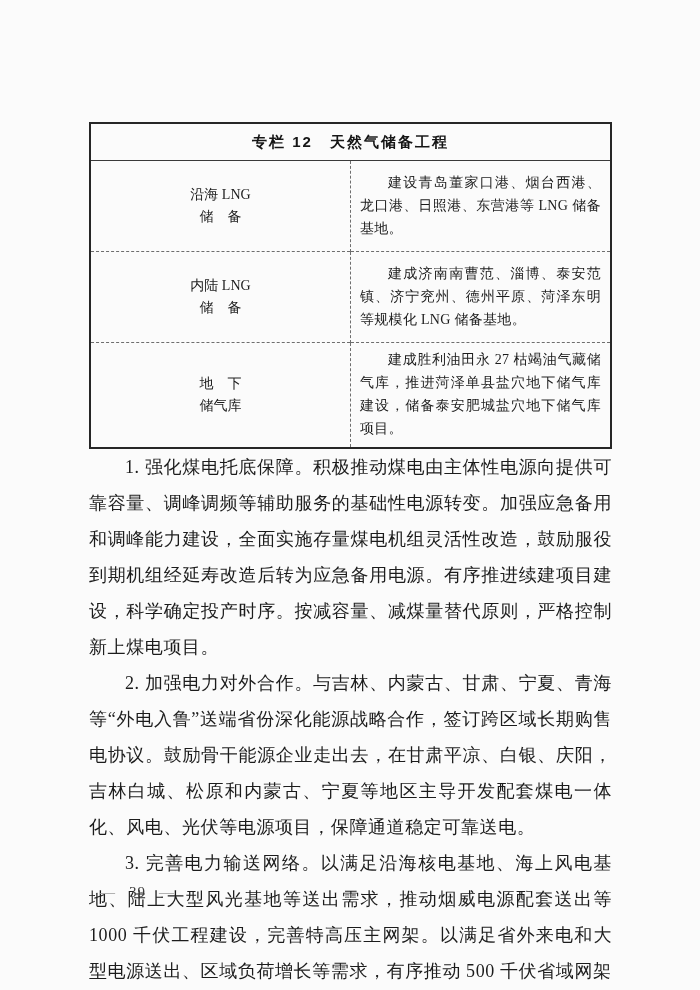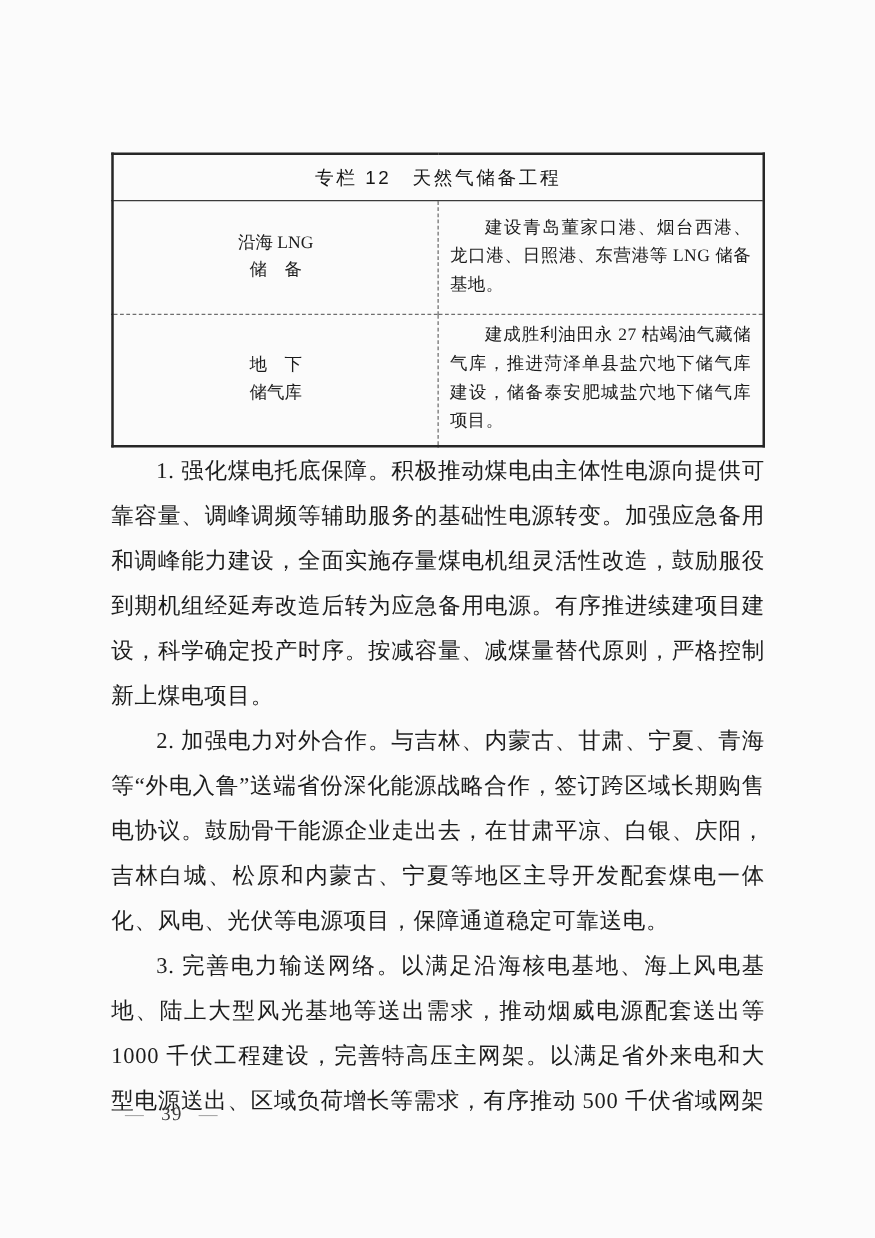--- a/index.html
+++ b/index.html
@@ -21,21 +21,21 @@
 
   
   table.box {
     width: 100%;
     border-collapse: collapse;
     border: 2px solid #262626;
     table-layout: fixed;
   }
   th.box-title {
     font-family: "Liberation Sans", "DejaVu Sans", sans-serif;
-    font-weight: normal;
+    font-weight: bold;
     font-size: 15px;
     letter-spacing: 2px;
     height: 32px;
     text-align: center;
     border-bottom: 1px solid #3a3a3a;
     padding: 2px 4px;
     color: #161616;
   }
   td.row-label {
     width: 112px;
@@ -108,20 +108,29 @@
           <td class="row-label">
             <div>沿海 LNG</div>
             <div>储　备</div>
           </td>
           <td class="row-content">
             <p>建设青岛董家口港、烟台西港、龙口港、日照港、东营港等 LNG 储备基地。</p>
           </td>
         </tr>
         <tr>
           <td class="row-label">
+            <div>内陆 LNG</div>
+            <div>储　备</div>
+          </td>
+          <td class="row-content">
+            <p>建成济南南曹范、淄博、泰安范镇、济宁兖州、德州平原、菏泽东明等规模化 LNG 储备基地。</p>
+          </td>
+        </tr>
+        <tr>
+          <td class="row-label">
             <div>地　下</div>
             <div>储气库</div>
           </td>
           <td class="row-content">
             <p>建成胜利油田永 27 枯竭油气藏储气库，推进菏泽单县盐穴地下储气库建设，储备泰安肥城盐穴地下储气库项目。</p>
           </td>
         </tr>
       </tbody>
     </table>
 

